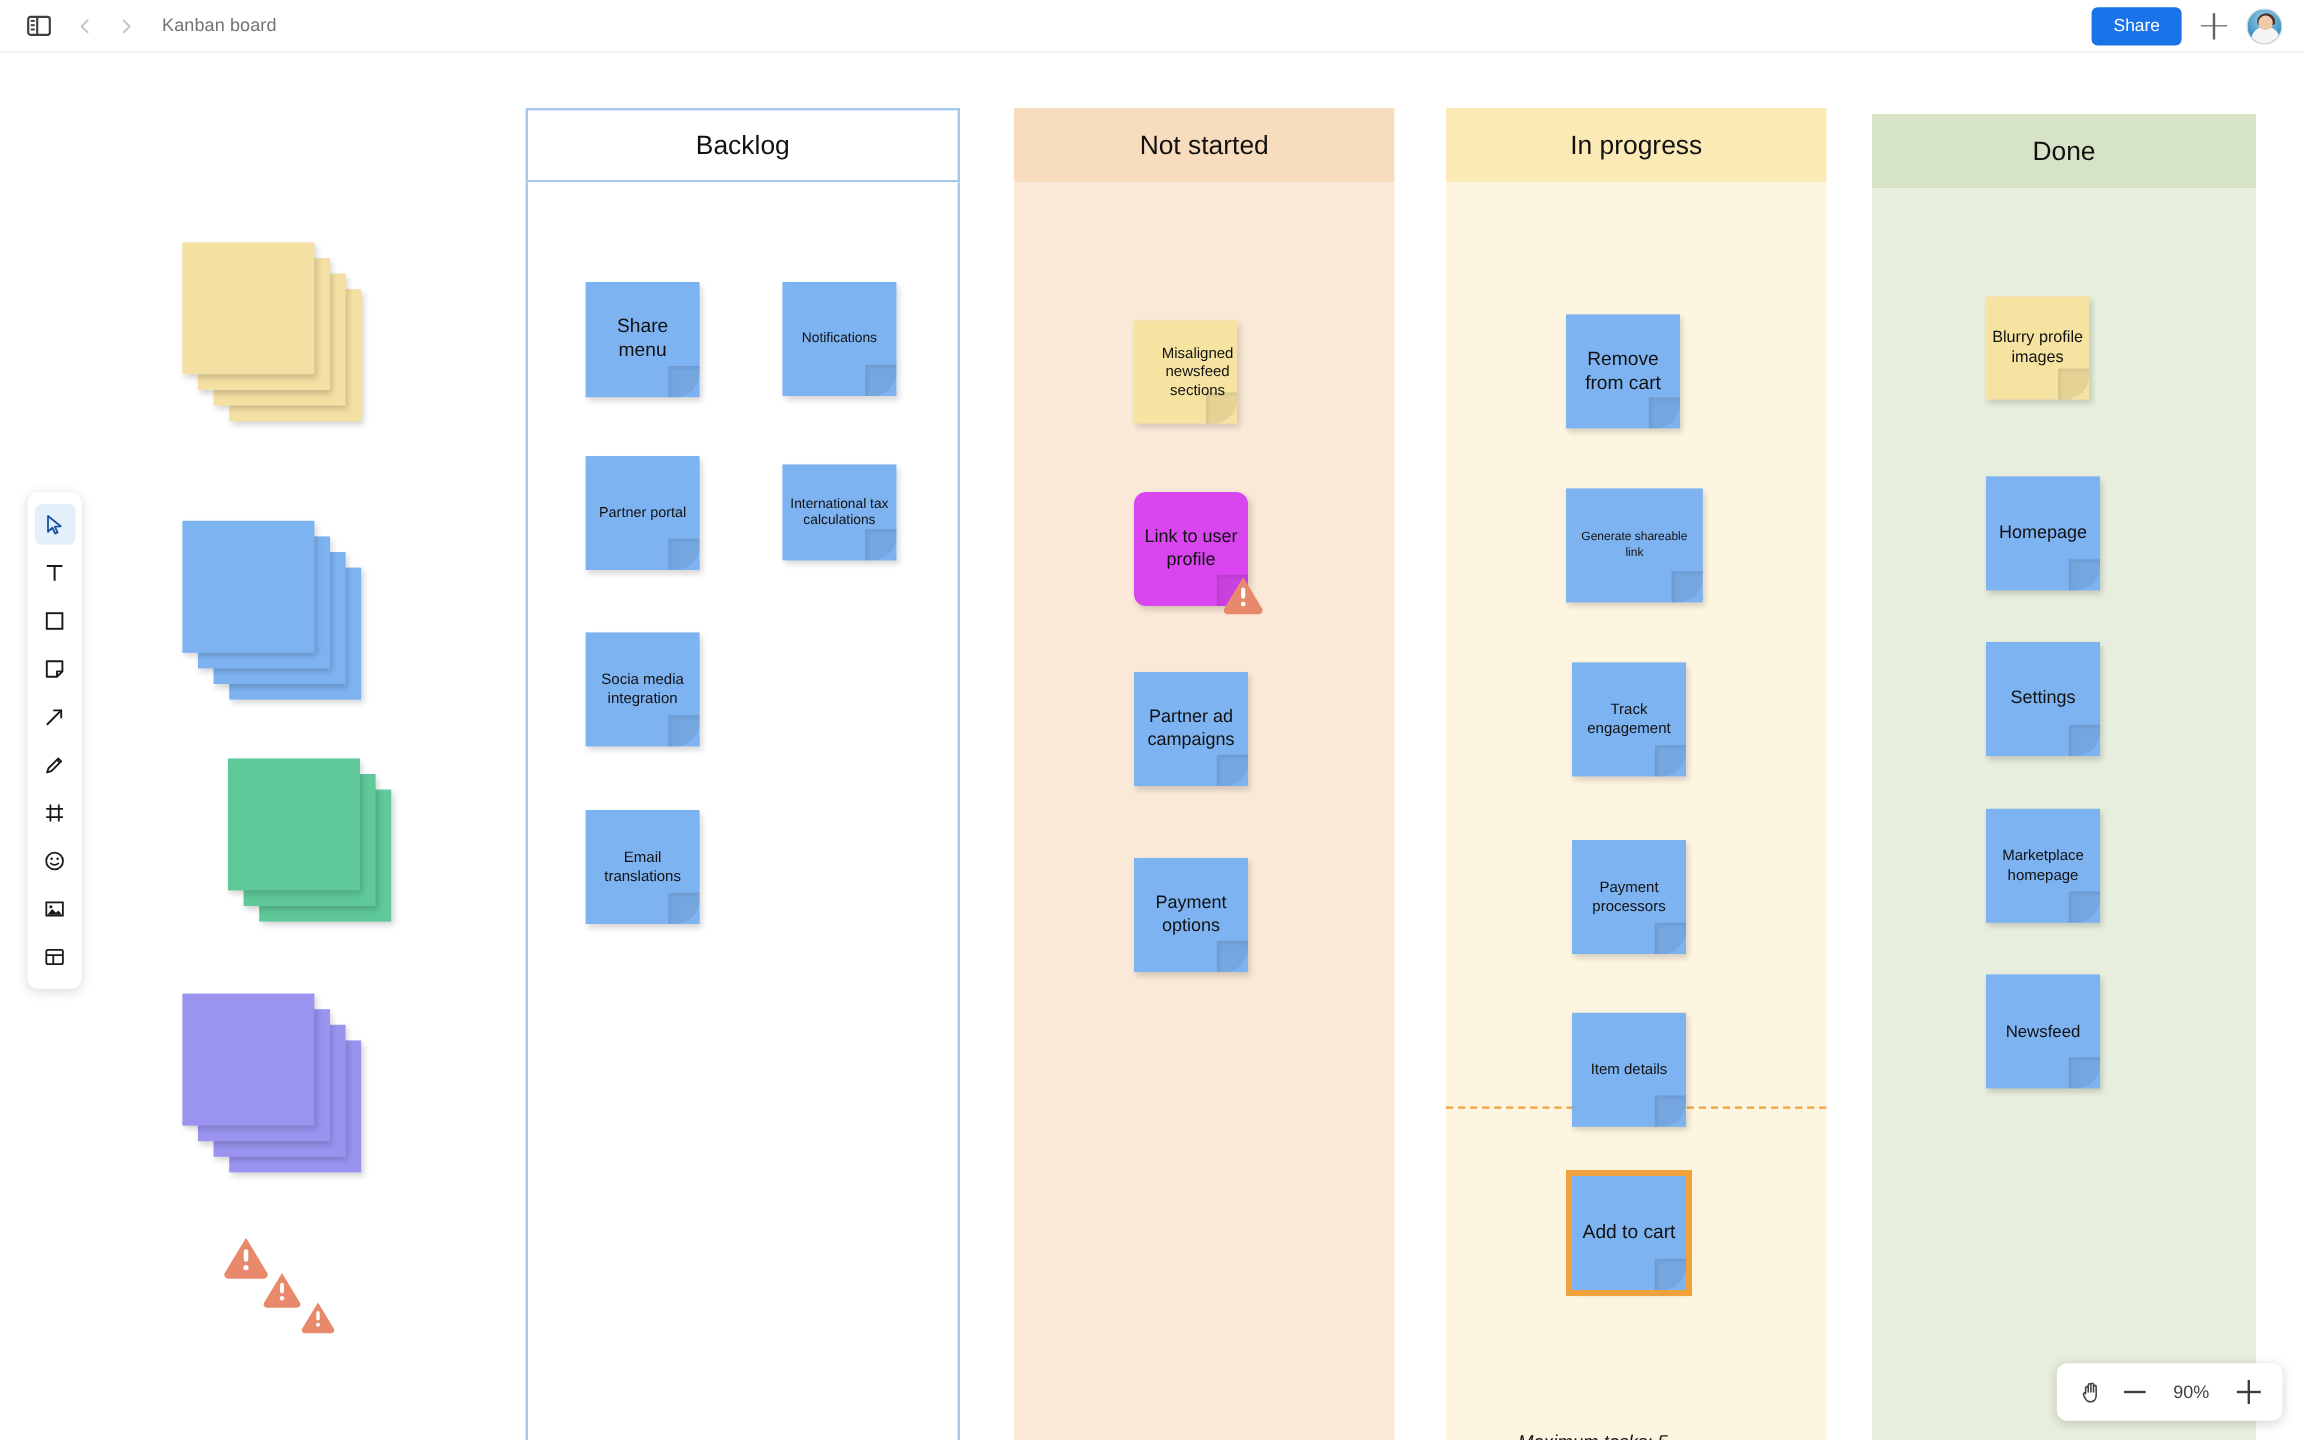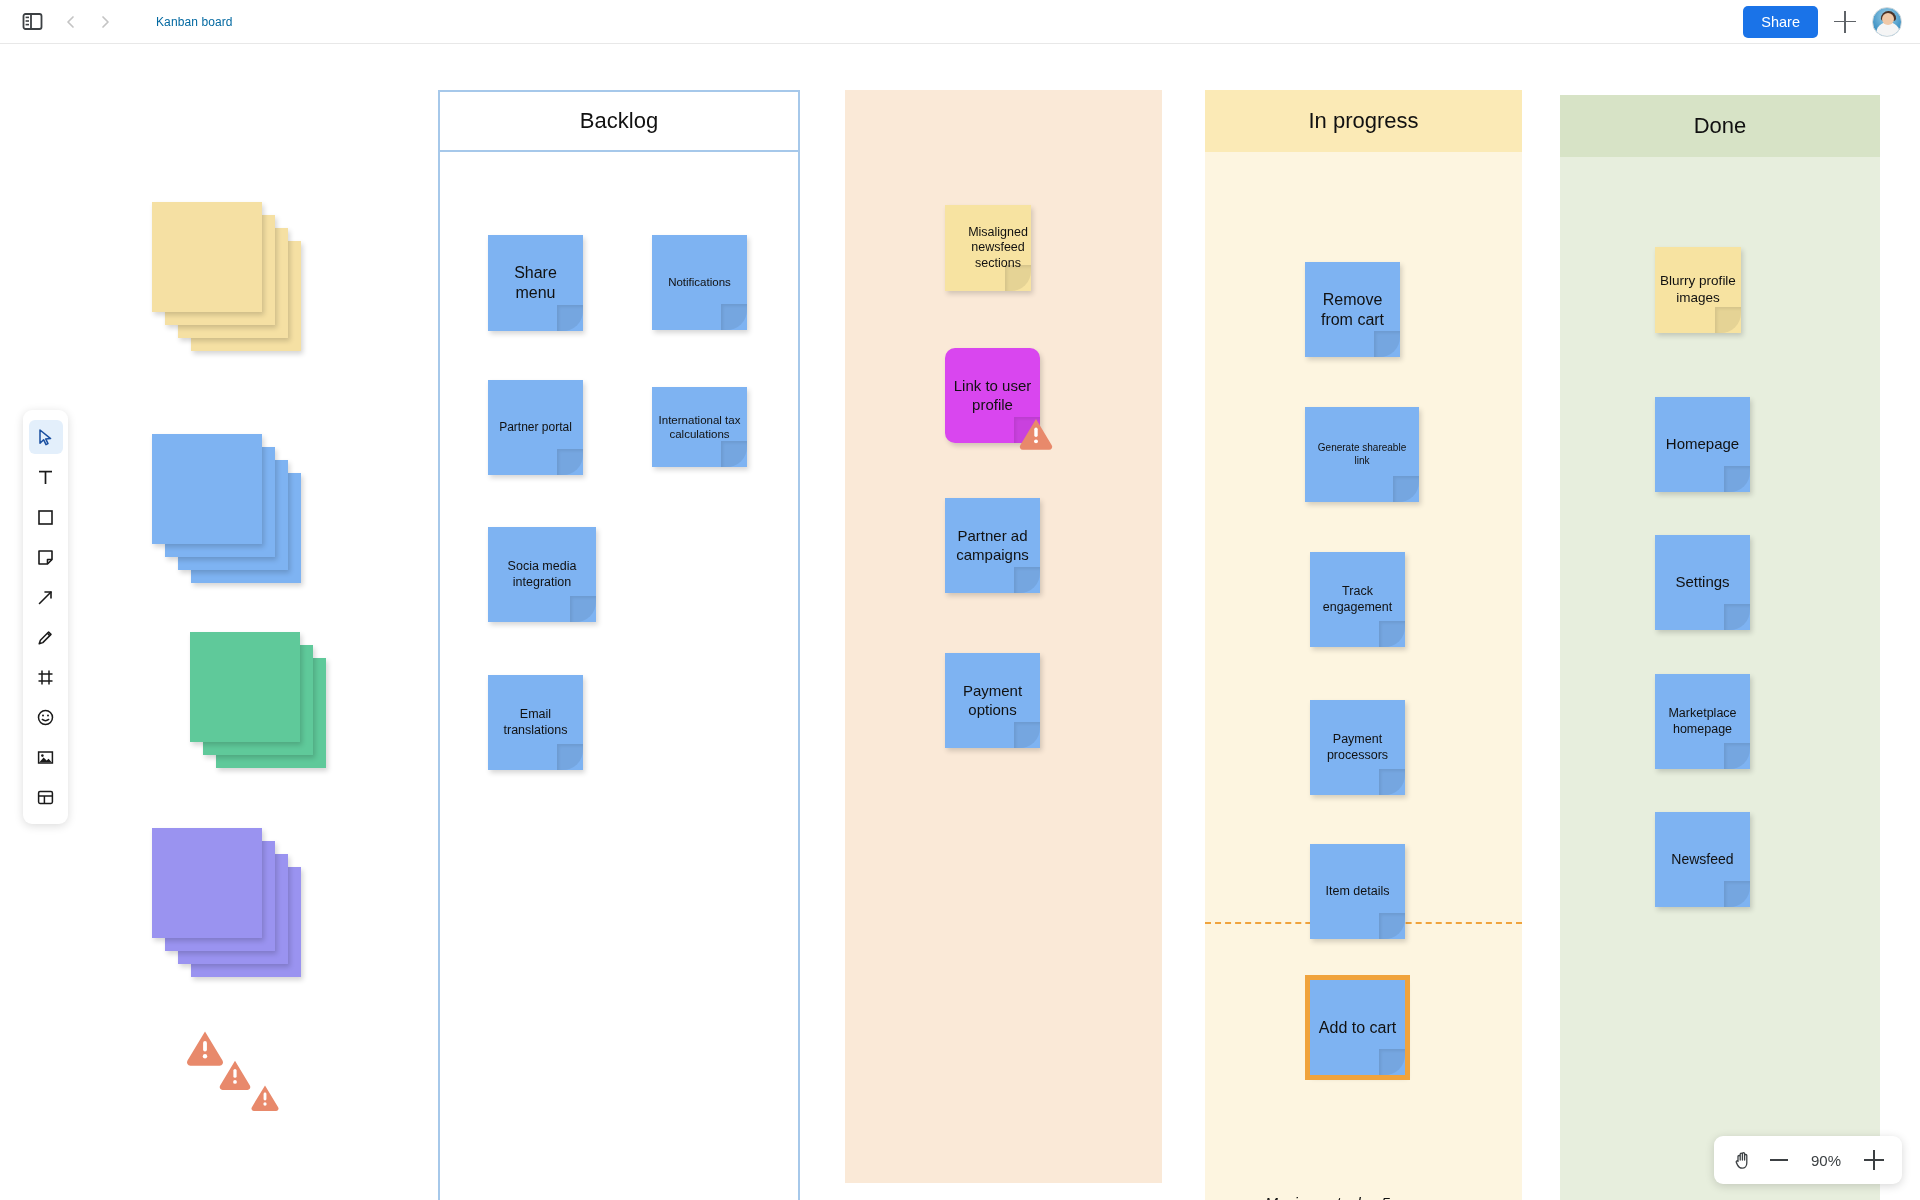--- a/index.html
+++ b/index.html
@@ -16,21 +16,21 @@
     width: 1920px; height: 44px;
     background: #ffffff;
     border-bottom: 1px solid #e8e8e8;
     display: flex; align-items: center;
     z-index: 60;
   }
   .tb-panel-icon { margin-left: 20px; width: 24px; height: 24px; display:flex; align-items:center; justify-content:center; cursor:pointer; }
   .tb-nav { display:flex; align-items:center; margin-left: 18px; gap: 16px;}
   .chev { width: 18px; height: 18px; display:flex; align-items:center; justify-content:center; }
   .tb-title {
-    margin-left: 42px; font-size: 12px; color: #0369a1; letter-spacing: .1px;
+    margin-left: 21px; font-size: 15px; color: #737373; letter-spacing: .1px;
   }
   .tb-right { margin-left: auto; display:flex; align-items:center; gap: 16px; margin-right: 18px;}
   .share-btn {
     background: #1a73e8; color:#fff; border:none; border-radius: 5px;
     font-size: 14.5px; font-family: "Liberation Sans", sans-serif;
     padding: 8px 18px; cursor: pointer; font-weight: 400;
   }
   .plus-btn { width: 22px; height:22px; position:relative; cursor:pointer; }
   .plus-btn:before, .plus-btn:after {
     content:""; position:absolute; background:#5f6368;
@@ -233,31 +233,34 @@
             <span class="fold"></span>
           </div>
           <div class="note" style="left: 48px; top: 228px; width: 95px; height: 95px; background: rgb(126, 179, 242); font-size: 12px;">
             <span>Partner portal</span>
             <span class="fold"></span>
           </div>
           <div class="note" style="left: 212px; top: 235px; width: 95px; height: 80px; background: rgb(126, 179, 242); font-size: 11.5px;">
             <span>International tax calculations</span>
             <span class="fold"></span>
           </div>
-          <div class="note" style="left: 48px; top: 375px; width: 108px; height: 95px; background: rgb(126, 179, 242); font-size: 12.5px;">
+          <div class="note" style="left: 48px; top: 375px; width: 95px; height: 95px; background: rgb(126, 179, 242); font-size: 12.5px;">
             <span>Socia media integration</span>
             <span class="fold"></span>
           </div>
           <div class="note" style="left: 48px; top: 523px; width: 95px; height: 95px; background: rgb(126, 179, 242); font-size: 12.5px;">
             <span>Email translations</span>
             <span class="fold"></span>
           </div>
         </div>
       </div>
       <div class="column" style="left: 845px; top: 46px; width: 317px;">
+        <div class="col-head" style="height: 62px; width: 100%; background: rgb(247, 220, 190);">
+          <span>Not started</span>
+        </div>
         <div class="col-body" style="height: 1093px; width: 100%; background: rgb(250, 233, 215);">
           <div class="note" style="left: 100px; top: 115px; width: 86px; height: 86px; background: rgb(247, 227, 161); font-size: 12.5px; padding-left: 24px;">
             <span>Misaligned newsfeed sections</span>
             <span class="fold"></span>
           </div>
           <div class="note" style="left: 100px; top: 258px; width: 95px; height: 95px; background: #d946ef; font-size: 15px; border-radius: 10px;">
             <span>Link to user profile</span>
             <span class="fold"></span>
           </div>
           <div style="position: absolute; left: 173px; top: 325px; z-index: 5;"><svg width="36" height="36" viewBox="0 0 40 40">

